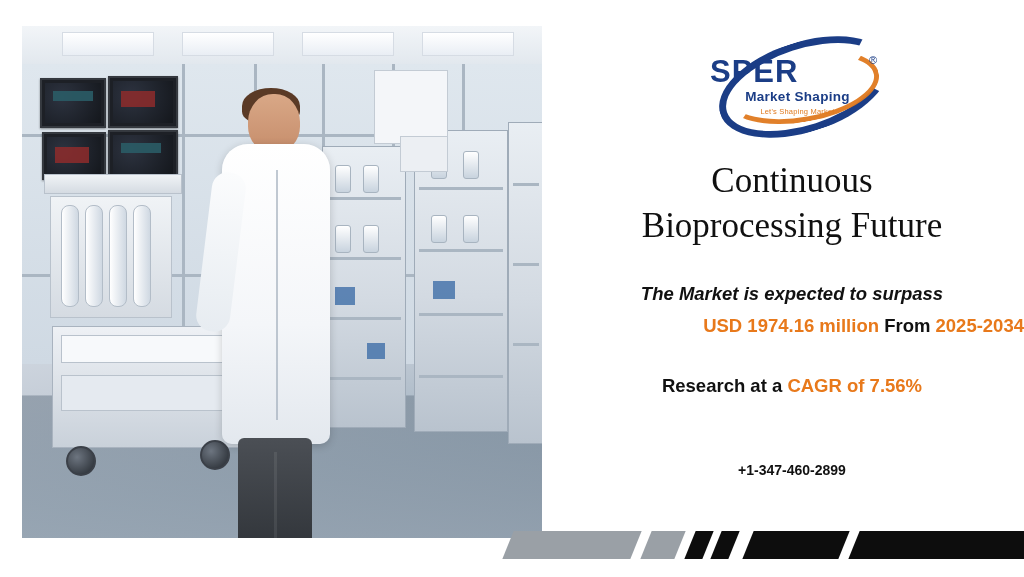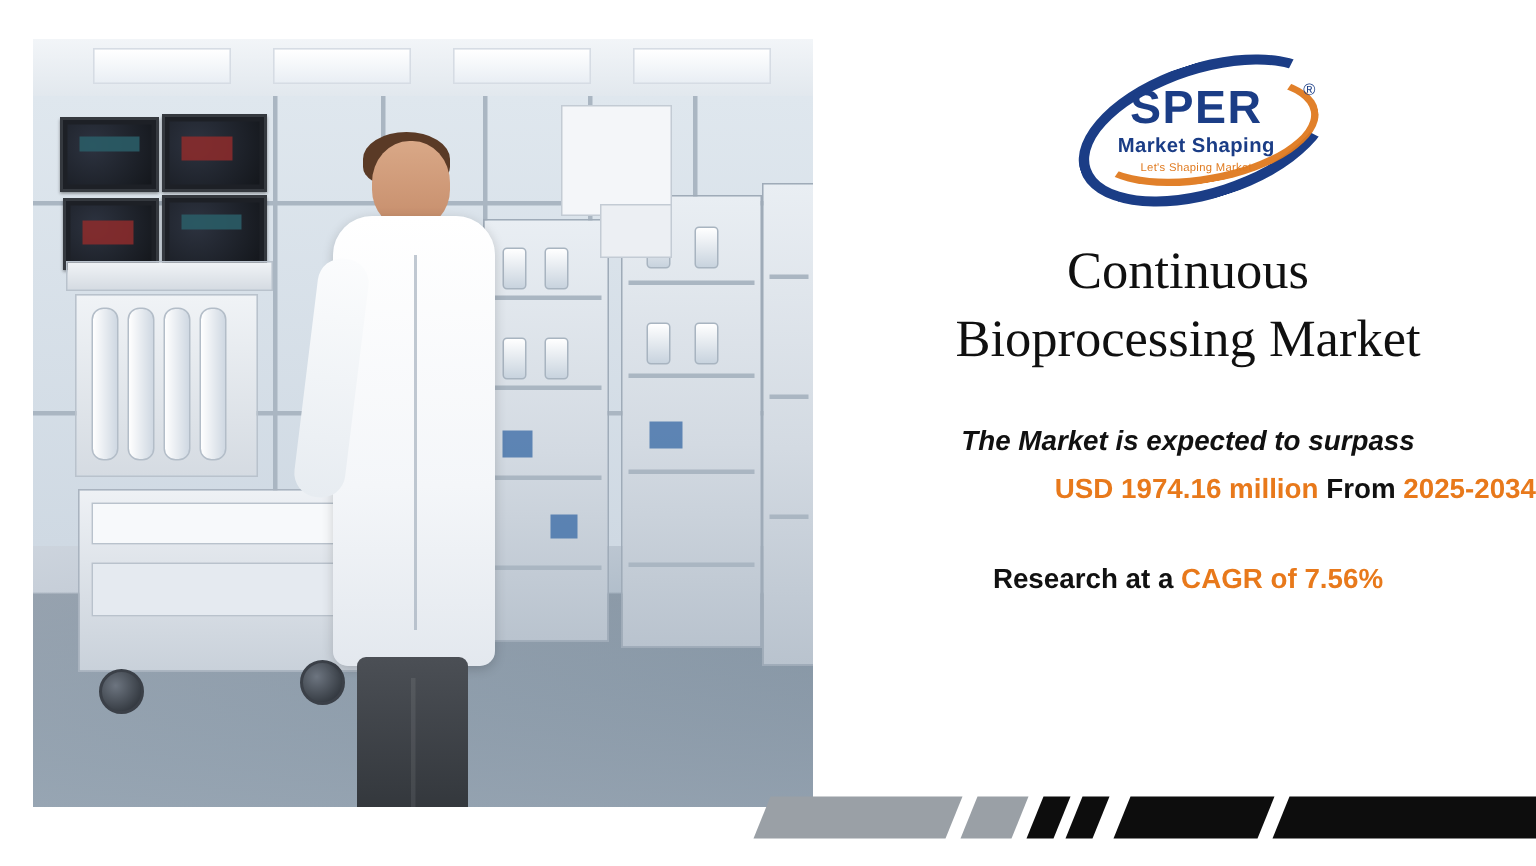--- a/index.html
+++ b/index.html
@@ -180,21 +180,20 @@
     position: absolute; left: 14px; top: 18px; width: 146px; height: 60px;
     border: 5px solid #e07a1f;
     border-radius: 50%;
     border-left-color: transparent;
     border-top-color: transparent;
     transform: rotate(-10deg);
     opacity: .95;
   }
   .logo-sper {
     position: absolute; left: 0; top: 20px; width: 175px;
-    text-align: center;
     font-family: "Liberation Sans", sans-serif;
     font-weight: bold;
     font-size: 31px;
     letter-spacing: 1px;
     color: #1b3d86;
   }
   .logo-reg {
     position: absolute; right: 8px; top: 20px;
     font-family: "Liberation Sans", sans-serif;
     font-size: 11px;
@@ -396,37 +395,38 @@
       <div class="logo-swoosh"></div>
       <div class="logo-swoosh2"></div>
       <div class="logo-sper">SPER</div>
       <div class="logo-reg">®</div>
       <div class="logo-sub">Market Shaping</div>
       <div class="logo-tag">Let's Shaping Market</div>
     </div>
 
     <div class="title">
       <span>Continuous</span><br>
-      <span>Bioprocessing Market</span>
+      <span>Bioprocessing Future</span>
     </div>
 
     <div class="sub1">The Market is expected to surpass</div>
 
     <div class="sub2">
       <span class="accent">USD 1974.16 million</span>
       <span>From</span>
       <span class="accent">2025-2034</span>
     </div>
 
     <div class="sub3">
       <span>Research at a</span>
       <span class="accent">CAGR of</span>
       <span class="accent">7.56%</span>
     </div>
 
+    <div class="phone">+1-347-460-2899</div>
   </div>
 
   <div class="deco" style="left:0; width:1024px;">
     <div class="par grey" style="left:508px; width:128px;"></div>
     <div class="par grey" style="left:646px; width:34px;"></div>
     <div class="par black" style="left:690px; width:18px;"></div>
     <div class="par black" style="left:716px; width:18px;"></div>
     <div class="par black" style="left:748px; width:96px;"></div>
     <div class="par black" style="left:854px; width:180px;"></div>
   </div>

